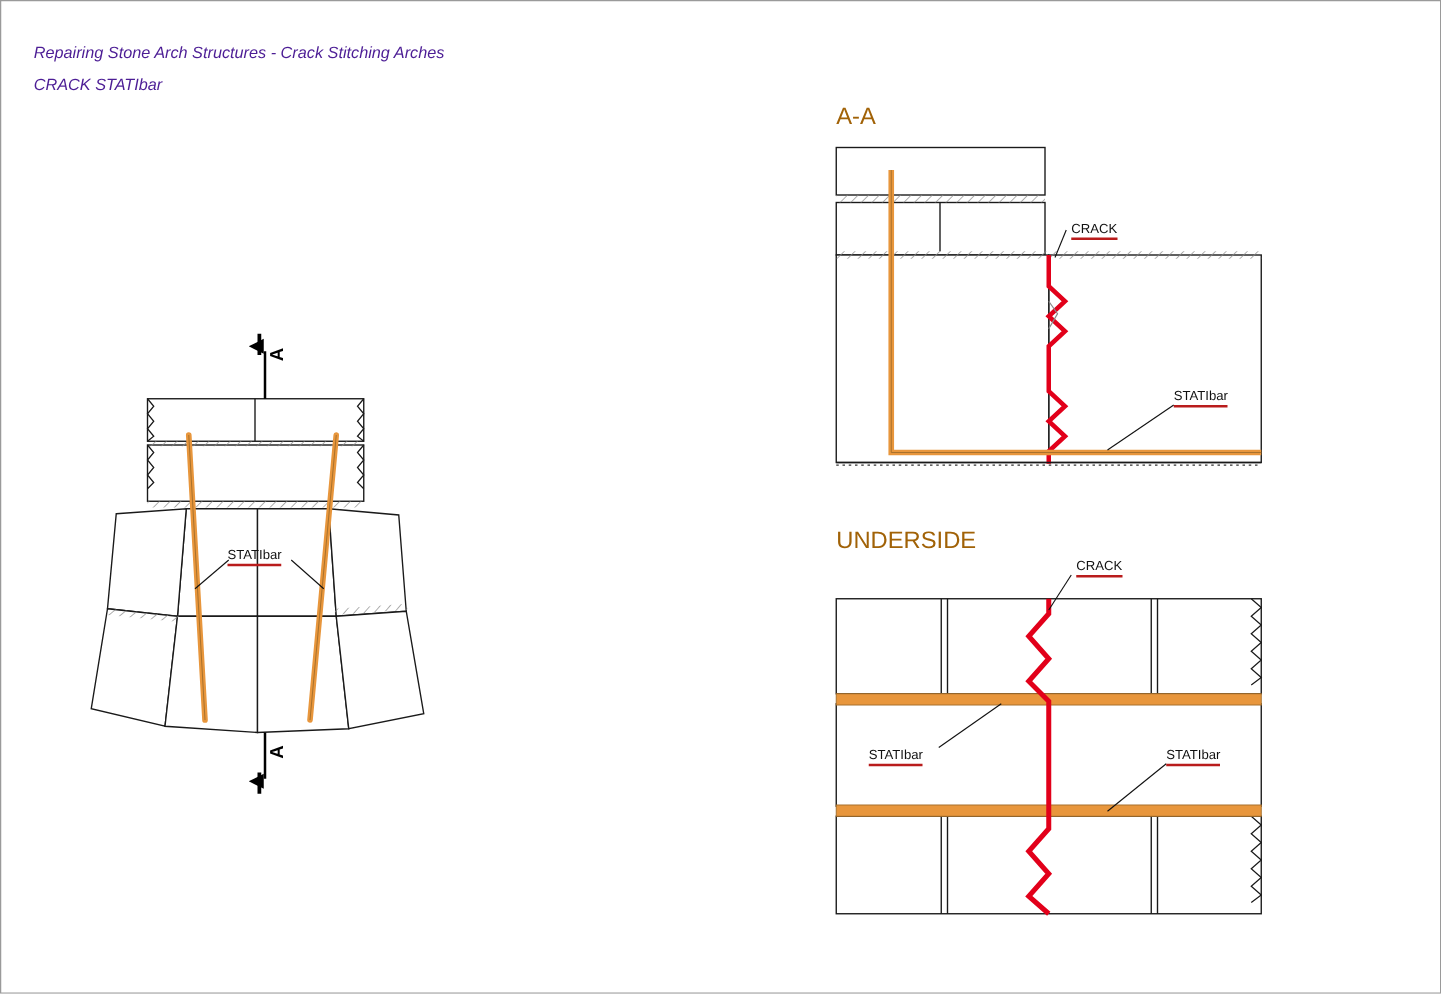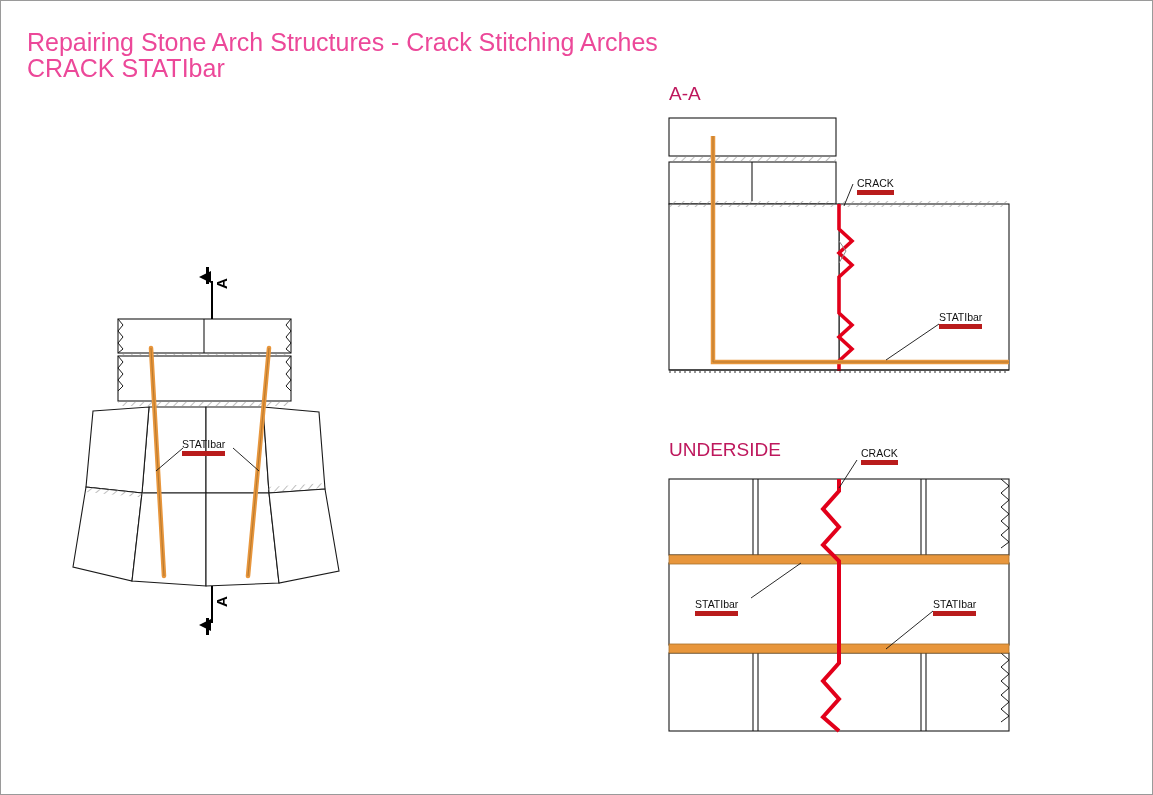--- a/index.html
+++ b/index.html
@@ -19,40 +19,41 @@
     box-sizing: border-box;
     overflow: hidden;
   }
   .title-block {
     position: absolute;
     left: 26px;
     top: 28px;
     width: 720px;
   }
   .title-line {
-    font-size: 25px;
-    color: #ec4899;
+    font-size: 13px;
+    color: #4c1d95;
     line-height: 26px;
     white-space: nowrap;
+    font-style: italic;
   }
   .section-label {
     position: absolute;
     font-size: 19px;
-    color: #be185d;
+    color: #a16207;
     white-space: nowrap;
   }
   .sec-aa { left: 668px; top: 82px; }
-  .sec-under { left: 668px; top: 438px; }
+  .sec-under { left: 668px; top: 421px; }
 
   .callout {
     position: absolute;
     font-size: 10.5px;
     color: #111;
     white-space: nowrap;
-    border-bottom: 5px solid #b91c1c;
+    border-bottom: 2px solid #b91c1c;
     padding-bottom: 1px;
     line-height: 12px;
   }
   svg.layer {
     position: absolute;
     left: 0;
     top: 0;
     width: 1153px;
     height: 795px;
     pointer-events: none;

